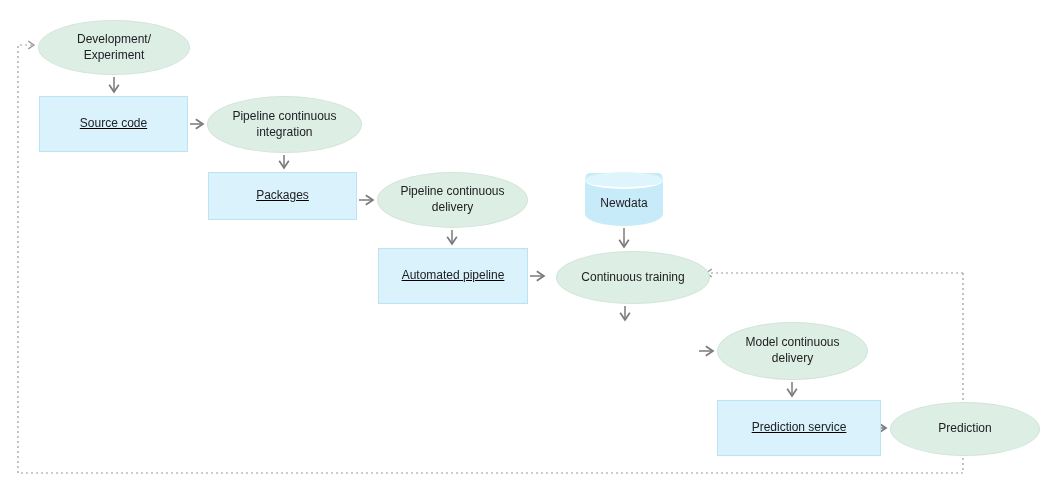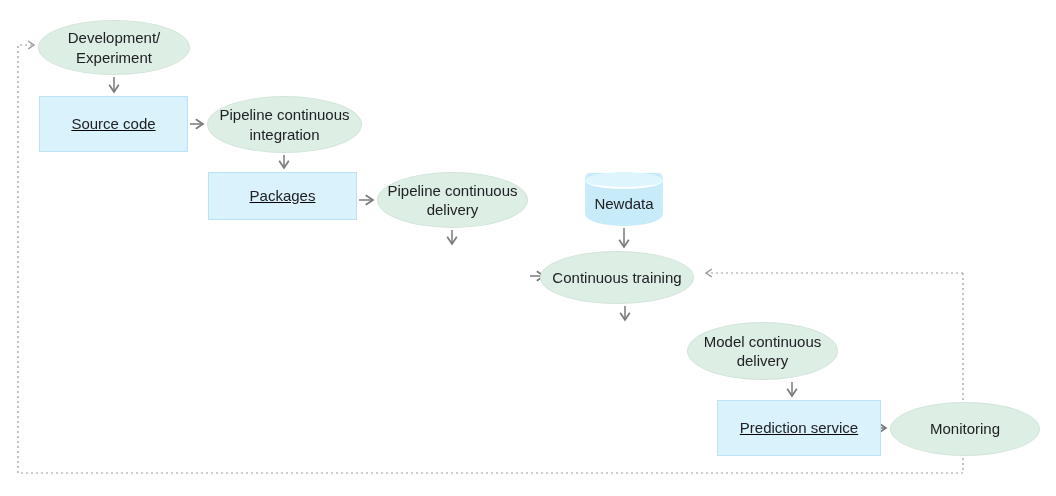--- a/index.html
+++ b/index.html
@@ -19,21 +19,21 @@
 
   .node {
     position: absolute;
     display: flex;
     align-items: center;
     justify-content: center;
     text-align: center;
     box-sizing: border-box;
   }
   .label {
-    font-size: 15px;
+    font-size: 12px;
     line-height: 1.3;
     color: var(--text-color, #202124);
     white-space: pre-line;
   }
   .ellipse {
     background: var(--ellipse-fill, #ddeee5);
     border: 1px solid var(--ellipse-border, #d2e4da);
     border-radius: 50%;
   }
   .rect {
@@ -104,37 +104,40 @@
 
   <div class="node rect" style="left:208px;top:172px;width:149px;height:48px">
     <span class="label">Packages</span>
   </div>
 
   <div class="node ellipse" style="left:377px;top:172px;width:151px;height:56px">
     <span class="label">Pipeline continuous
 delivery</span>
   </div>
 
+  <div class="node rect" style="left:378px;top:248px;width:150px;height:56px">
+    <span class="label">Automated pipeline</span>
+  </div>
 
   <div class="node cylinder" style="left:585px;top:173px;width:78px;height:53px">
     <span class="cyl-top"></span>
     <span class="label">Newdata</span>
   </div>
 
-  <div class="node ellipse" style="left:540px;top:251px;width:154px;height:53px">
+  <div class="node ellipse" style="left:556px;top:251px;width:154px;height:53px">
     <span class="label">Continuous training</span>
   </div>
 
 
-  <div class="node ellipse" style="left:687px;top:322px;width:151px;height:58px">
+  <div class="node ellipse" style="left:717px;top:322px;width:151px;height:58px">
     <span class="label">Model continuous
 delivery</span>
   </div>
 
   <div class="node rect" style="left:717px;top:400px;width:164px;height:56px">
     <span class="label">Prediction service</span>
   </div>
 
   <div class="node ellipse" style="left:890px;top:402px;width:150px;height:54px">
-    <span class="label">Monitoring</span>
+    <span class="label">Prediction</span>
   </div>
 
 </div>
 
 </body></html>

